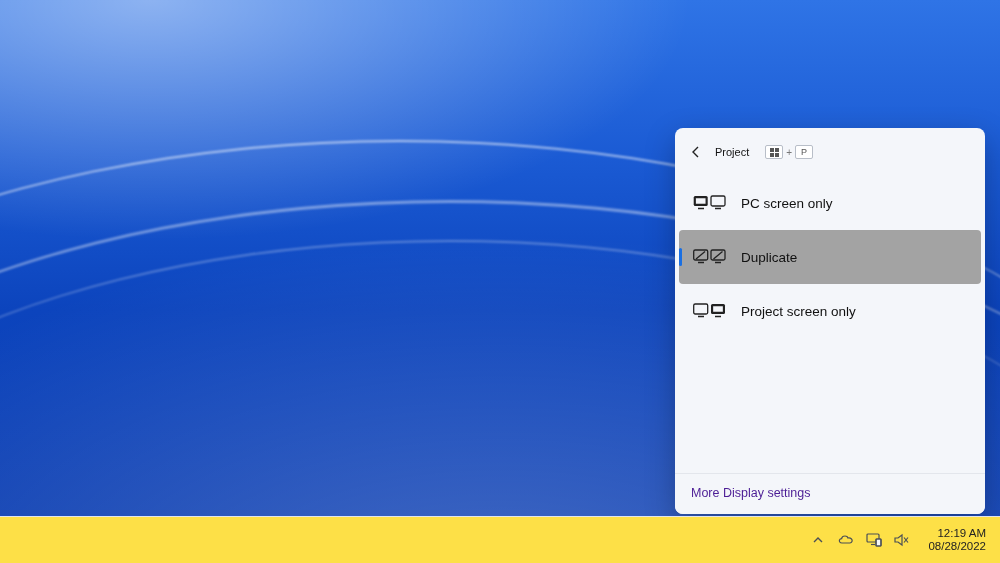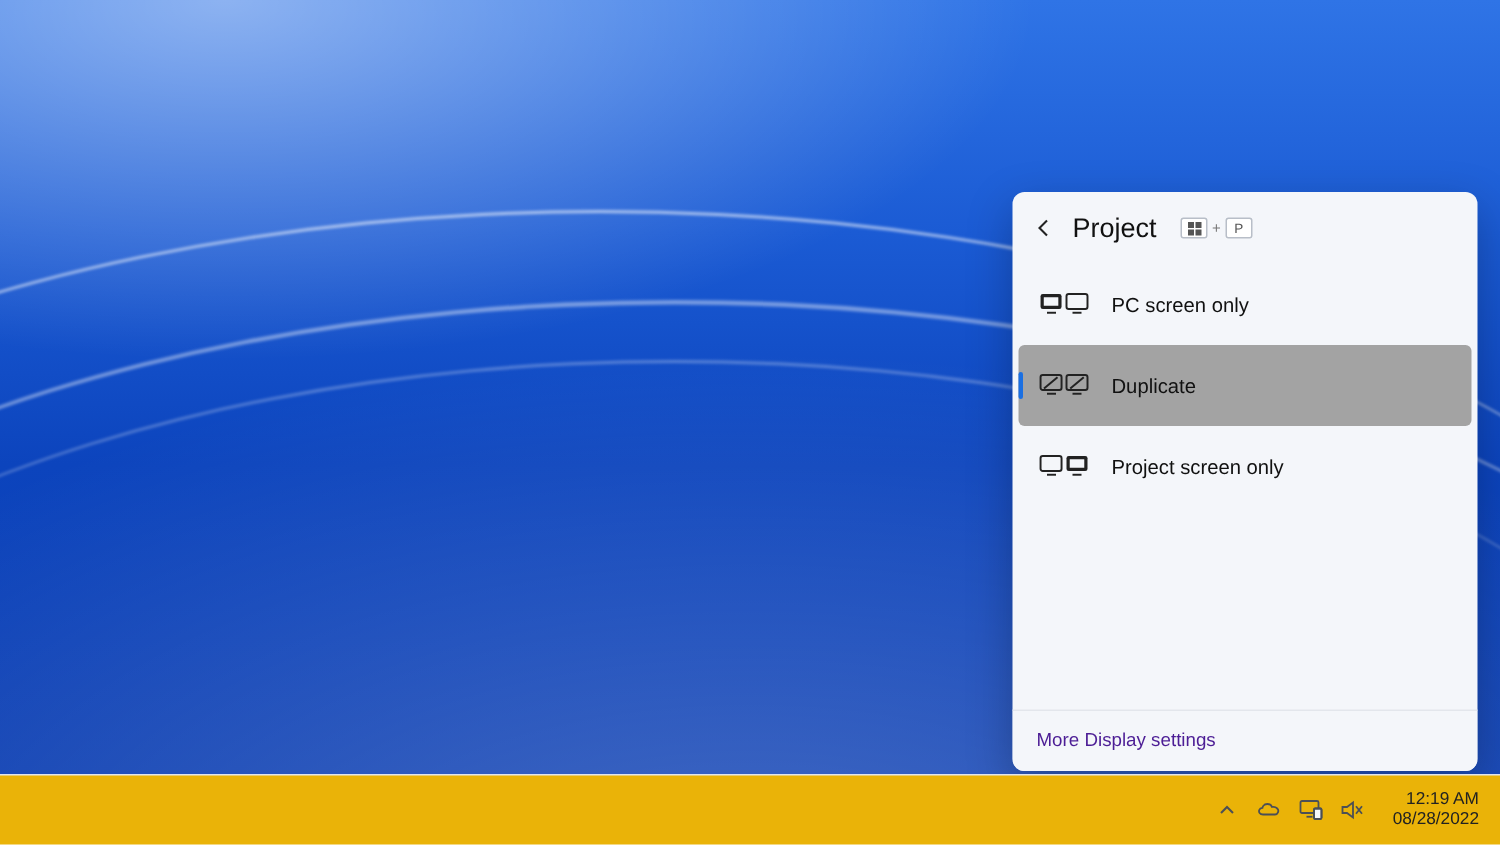--- a/index.html
+++ b/index.html
@@ -53,21 +53,21 @@
     align-items: center;
     gap: 12px;
     padding: 10px 14px 4px 14px;
     height: 28px;
   }
   .back-btn {
     width: 14px; height: 14px;
     display:flex; align-items:center; justify-content:center;
     color:#222;
   }
-  .panel-title { font-size: 18px; font-weight: 400; }
+  .panel-title { font-size: 11px; font-weight: 400; }
   .shortcut-hint {
     display:inline-flex;
     align-items:center;
     gap:3px;
     margin-left:4px;
   }
   .key {
     display:inline-flex;
     align-items:center;
     justify-content:center;
@@ -129,21 +129,21 @@
     font-size:12.5px;
     color:#4c1d95;
     background:#f4f6fa;
   }
 
   
   .taskbar {
     position:absolute;
     left:0; bottom:0;
     width:1000px; height:47px;
-    background:#eab308;
+    background:#fde047;
     border-top:1px solid #e2e5eb;
     display:flex;
     align-items:center;
     justify-content:flex-end;
     padding-right:8px;
     box-sizing:border-box;
   }
   .tray {
     display:flex;
     align-items:center;

